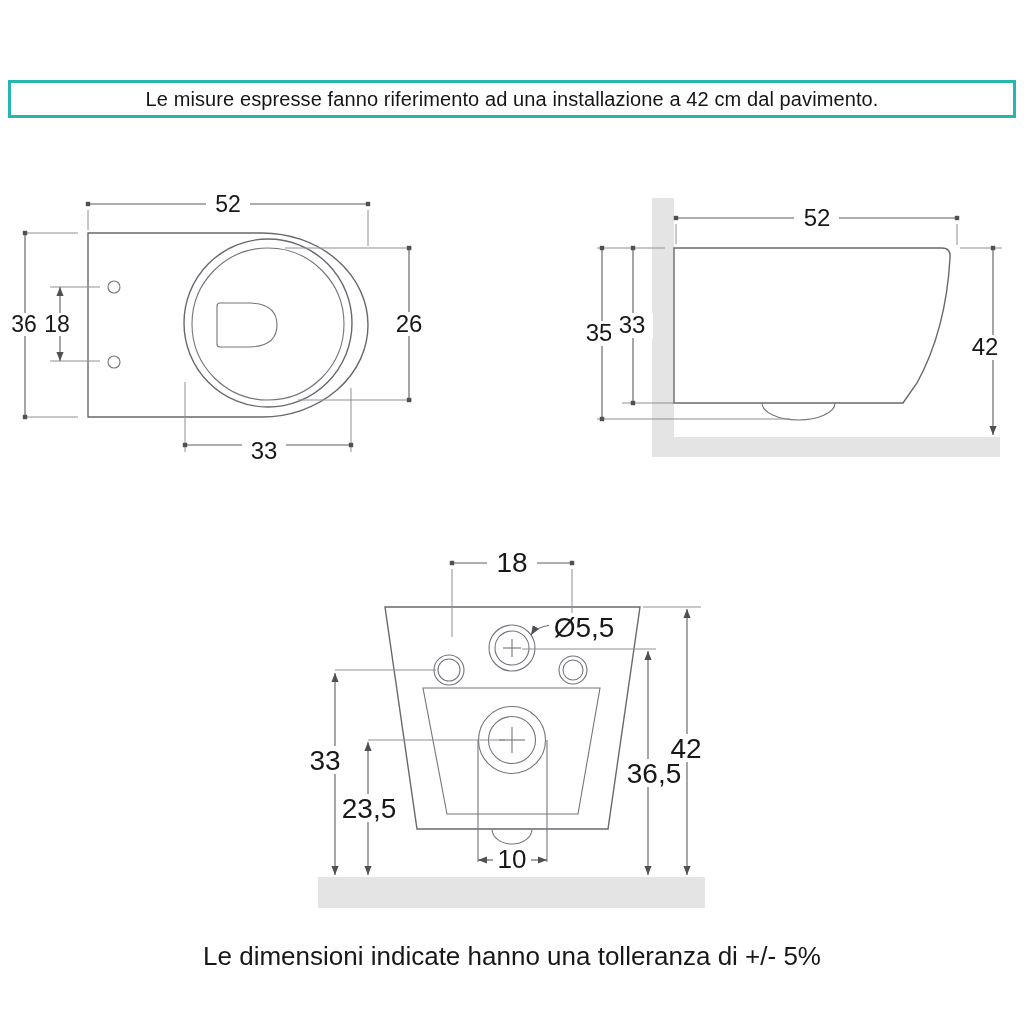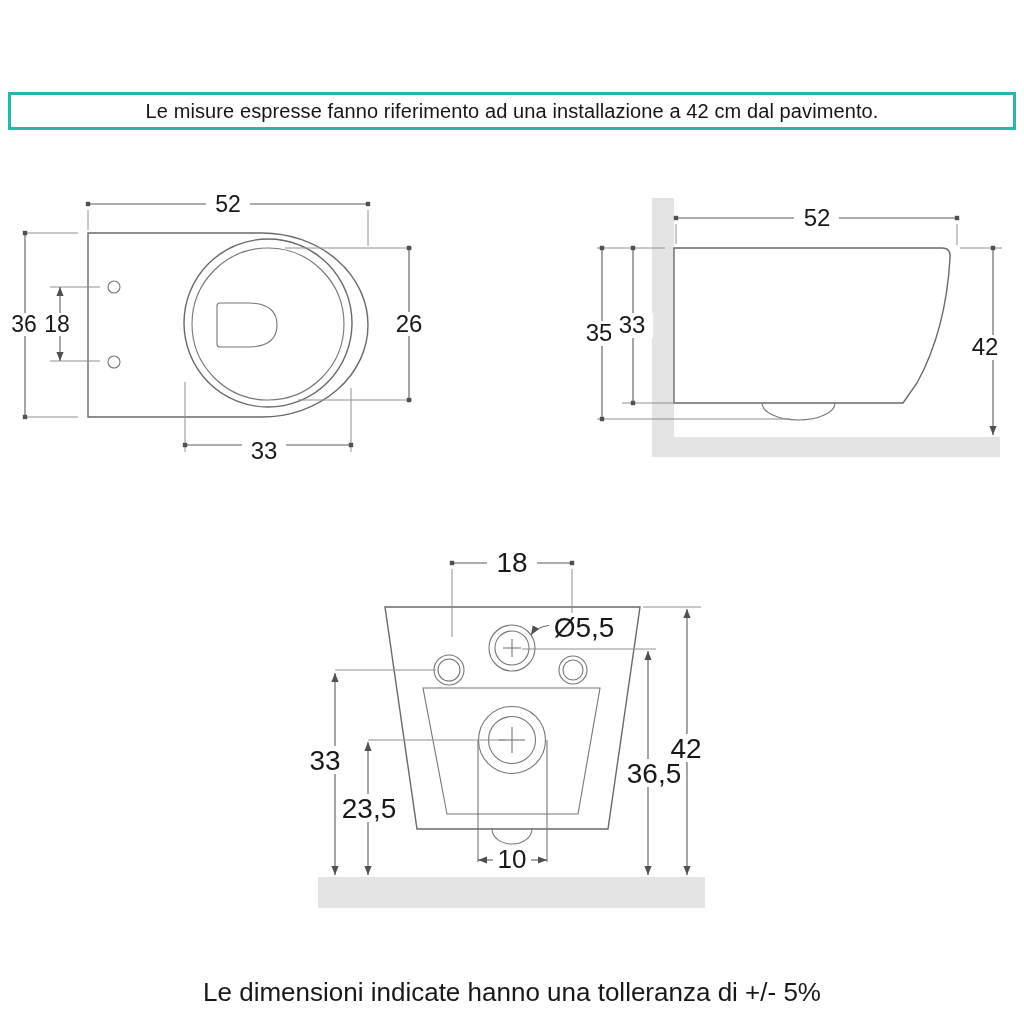--- a/index.html
+++ b/index.html
@@ -1,21 +1,21 @@
 <!DOCTYPE html>
 <html><head>
 <meta charset="utf-8">
 <style>
   html,body{margin:0;padding:0;background:#fff;}
   .page{position:relative;width:1024px;height:1024px;background:#ffffff;overflow:hidden;
         font-family:"Liberation Sans",sans-serif;}
-  .banner{position:absolute;left:8px;top:92px;width:1008px;height:38px;box-sizing:border-box;
+  .banner{position:absolute;left:8px;top:80px;width:1008px;height:38px;box-sizing:border-box;
           border:3px solid #25b6ae;display:flex;align-items:center;justify-content:center;
           font-size:20px;color:#141516;letter-spacing:0.1px;background:#fff;}
-  .caption{position:absolute;left:0;top:977px;width:1024px;text-align:center;
+  .caption{position:absolute;left:0;top:941px;width:1024px;text-align:center;
            font-size:26px;color:#17181a;}
   svg{position:absolute;left:0;top:0;}
   .outline{fill:none;stroke:#67696e;stroke-width:1.4;}
   .thin{fill:none;stroke:#74767b;stroke-width:1.1;}
   .dim{fill:none;stroke:#595c60;stroke-width:1.1;}
   .ext{fill:none;stroke:#8d9095;stroke-width:1;}
   .surf{fill:#e4e4e4;stroke:none;}
   .lblbg{fill:#ffffff;stroke:none;}
   .dimtxt{fill:#17181a;text-anchor:middle;font-family:"Liberation Sans",sans-serif;}
   .f23{font-size:23px;} .f24{font-size:24px;} .f26{font-size:26px;} .f28{font-size:28px;}

